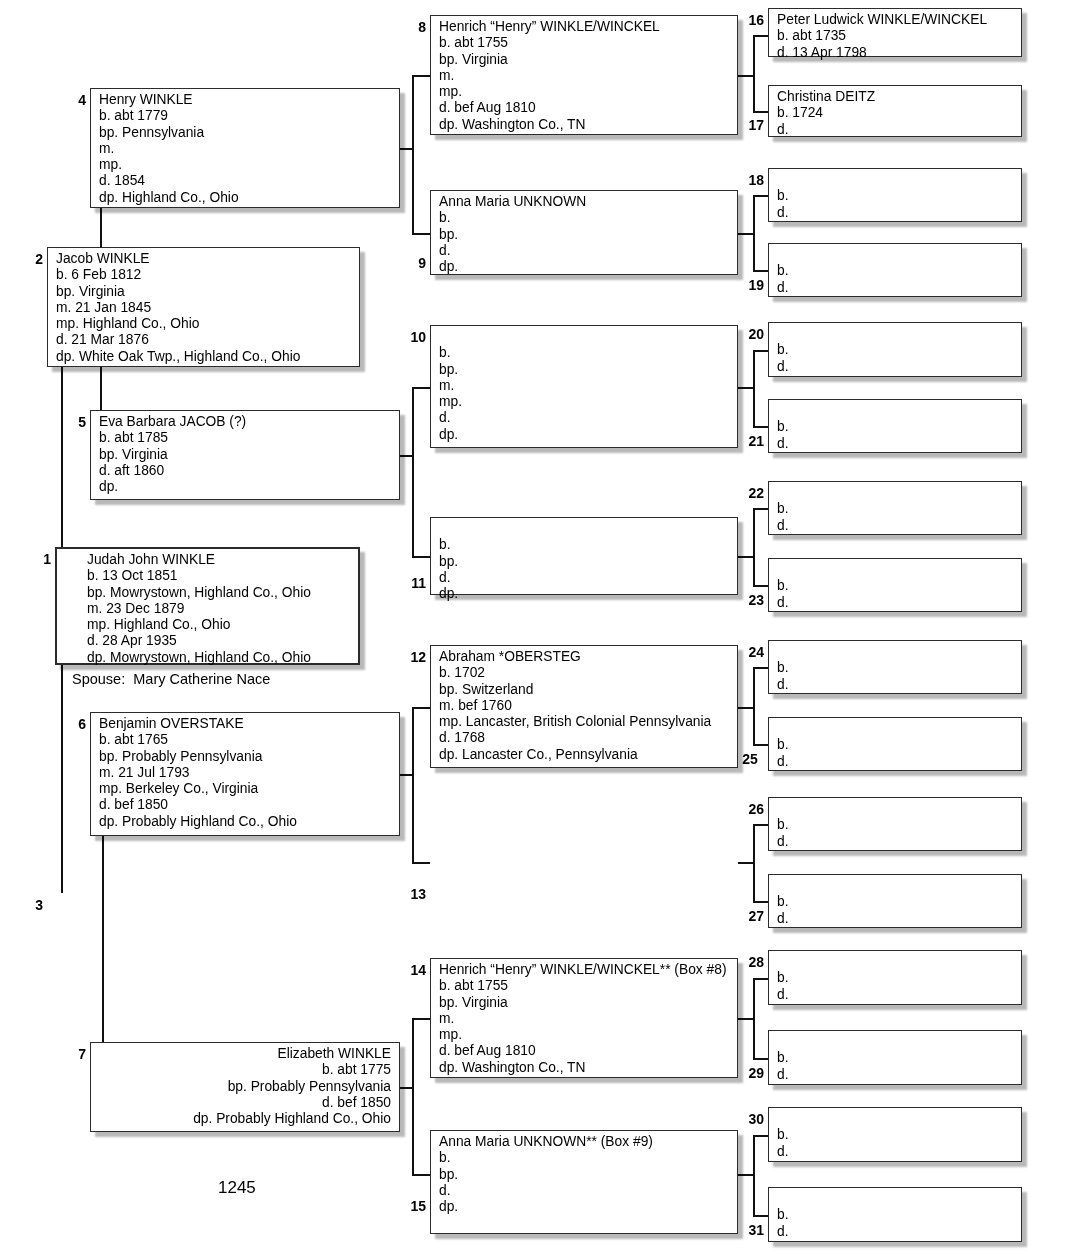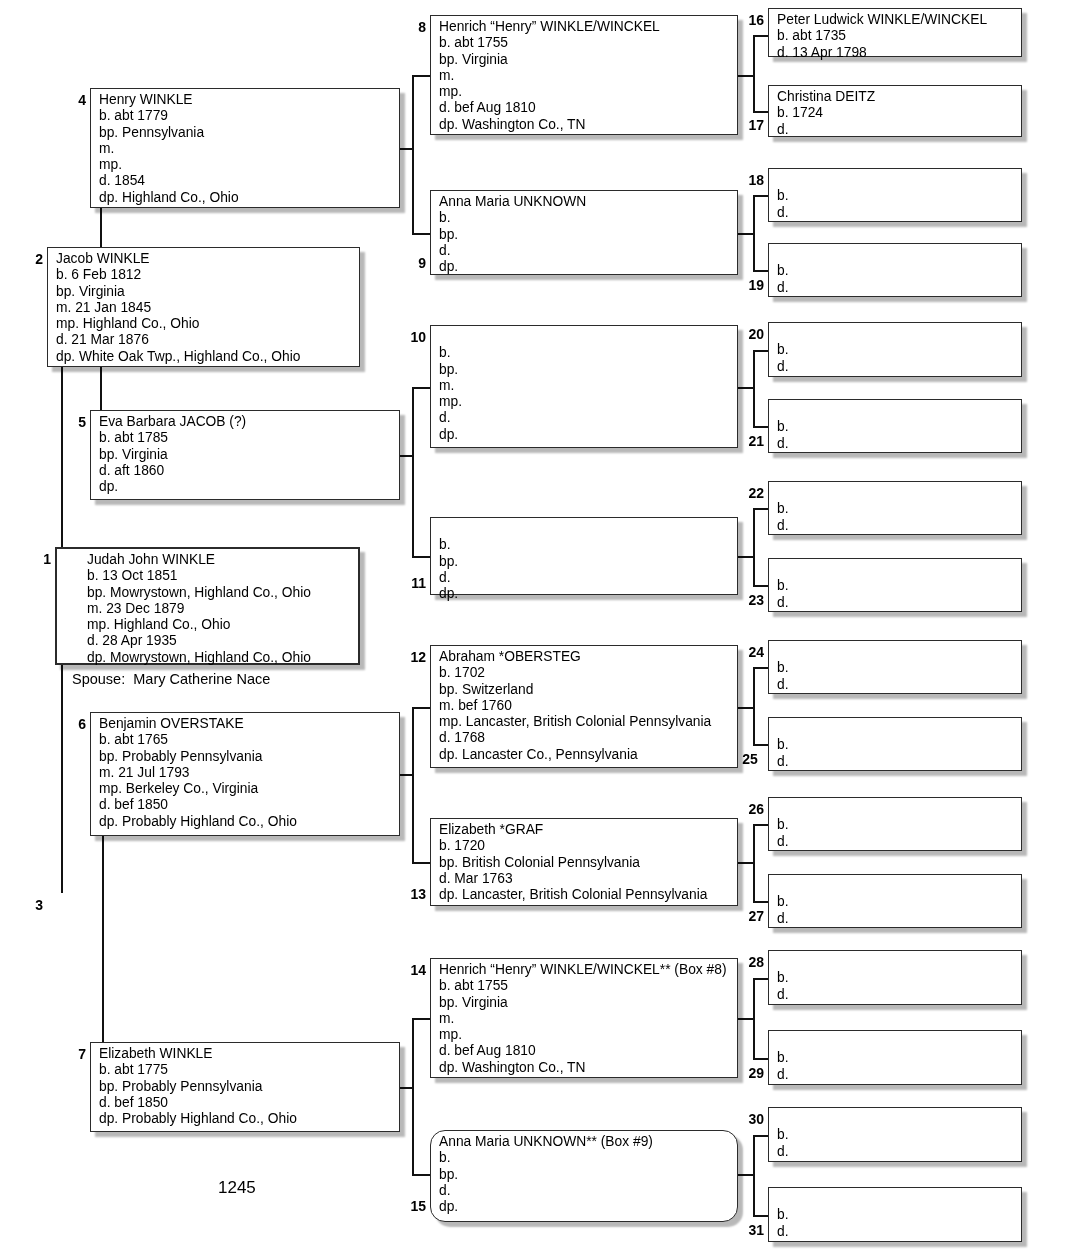--- a/index.html
+++ b/index.html
@@ -122,21 +122,21 @@
     <div class="box" style="left: 90px; top: 712px; width: 310px; height: 124px;">
       <div class="bname">Benjamin OVERSTAKE</div>
       <div class="bline">b. abt 1765</div>
       <div class="bline">bp. Probably Pennsylvania</div>
       <div class="bline">m. 21 Jul 1793</div>
       <div class="bline">mp. Berkeley Co., Virginia</div>
       <div class="bline">d. bef 1850</div>
       <div class="bline">dp. Probably Highland Co., Ohio</div>
     </div>
     <div class="bnum" style="left: 58px; width: 28px; top: 716px;">6</div>
-    <div class="box" style="left: 90px; top: 1042px; width: 310px; height: 90px;">
+    <div class="box" style="left: 90px; top: 1042px; width: 310px; height: 90px; text-align: right;">
       <div class="bname">Elizabeth WINKLE</div>
       <div class="bline">b. abt 1775</div>
       <div class="bline">bp. Probably Pennsylvania</div>
       <div class="bline">d. bef 1850</div>
       <div class="bline">dp. Probably Highland Co., Ohio</div>
     </div>
     <div class="bnum" style="left: 58px; width: 28px; top: 1046px;">7</div>
     <div class="box" style="left: 430px; top: 15px; width: 308px; height: 120px;">
       <div class="bname">Henrich “Henry” WINKLE/WINCKEL</div>
       <div class="bline">b. abt 1755</div>
@@ -176,39 +176,32 @@
     <div class="box" style="left: 430px; top: 645px; width: 308px; height: 123px;">
       <div class="bname">Abraham *OBERSTEG</div>
       <div class="bline">b. 1702</div>
       <div class="bline">bp. Switzerland</div>
       <div class="bline">m. bef 1760</div>
       <div class="bline">mp. Lancaster, British Colonial Pennsylvania</div>
       <div class="bline">d. 1768</div>
       <div class="bline">dp. Lancaster Co., Pennsylvania</div>
     </div>
     <div class="bnum" style="left: 398px; width: 28px; top: 649px;">12</div>
-    <div class="box" style="left: 430px; top: 818px; width: 308px; height: 88px;">
-      <div class="bname">Elizabeth *GRAF</div>
-      <div class="bline">b. 1720</div>
-      <div class="bline">bp. British Colonial Pennsylvania</div>
-      <div class="bline">d. Mar 1763</div>
-      <div class="bline">dp. Lancaster, British Colonial Pennsylvania</div>
-    </div>
     <div class="bnum" style="left: 398px; width: 28px; top: 886px;">13</div>
     <div class="box" style="left: 430px; top: 958px; width: 308px; height: 120px;">
       <div class="bname">Henrich “Henry” WINKLE/WINCKEL** (Box #8)</div>
       <div class="bline">b. abt 1755</div>
       <div class="bline">bp. Virginia</div>
       <div class="bline">m.</div>
       <div class="bline">mp.</div>
       <div class="bline">d. bef Aug 1810</div>
       <div class="bline">dp. Washington Co., TN</div>
     </div>
     <div class="bnum" style="left: 398px; width: 28px; top: 962px;">14</div>
-    <div class="box" style="left: 430px; top: 1130px; width: 308px; height: 92px; border-radius: 15px;">
+    <div class="box" style="left: 430px; top: 1130px; width: 308px; height: 104px;">
       <div class="bname">Anna Maria UNKNOWN** (Box #9)</div>
       <div class="bline">b.</div>
       <div class="bline">bp.</div>
       <div class="bline">d.</div>
       <div class="bline">dp.</div>
     </div>
     <div class="bnum" style="left: 398px; width: 28px; top: 1198px;">15</div>
     <div class="box" style="left: 768px; top: 8px; width: 254px; height: 49px;">
       <div class="bname">Peter Ludwick WINKLE/WINCKEL</div>
       <div class="bline">b. abt 1735</div>

